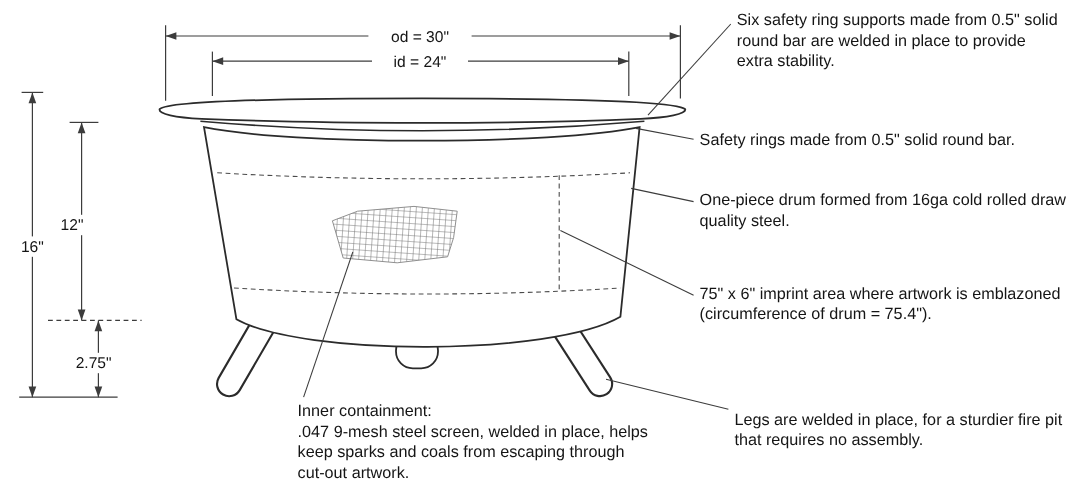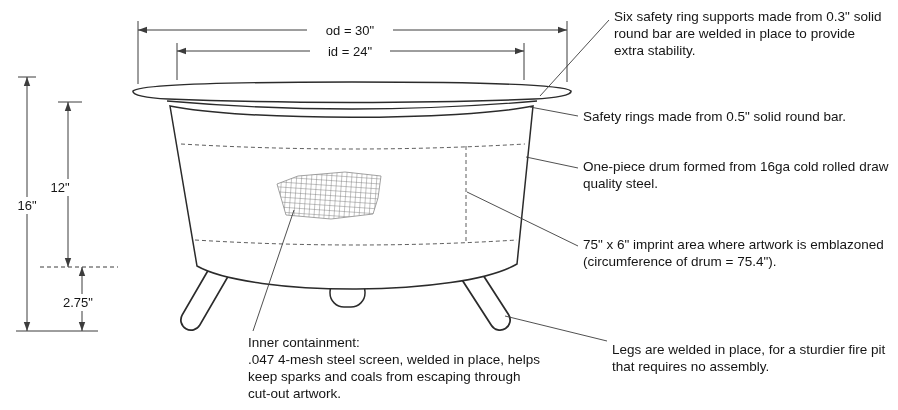--- a/index.html
+++ b/index.html
@@ -107,28 +107,28 @@
       <line x1="253" y1="331" x2="294" y2="210"></line>
     </g>
   </svg>
 
   <div class="dim-label" style="left:307px;top:22px;width:86px;">od = 30"</div>
   <div class="dim-label" style="left:310px;top:43px;width:80px;">id = 24"</div>
   <div class="dim-label" style="left:4px;top:197px;width:46px;">16"</div>
   <div class="dim-label" style="left:37px;top:179px;width:46px;">12"</div>
   <div class="dim-label" style="left:52px;top:294px;width:52px;">2.75"</div>
 
-  <div class="annotation" style="left:614px;top:8px;width:280px;">Six safety ring supports made from 0.3" solid
+  <div class="annotation" style="left:614px;top:8px;width:280px;">Six safety ring supports made from 0.5" solid
 round bar are welded in place to provide
 extra stability.</div>
   <div class="annotation" style="left:583px;top:108px;width:310px;">Safety rings made from 0.5" solid round bar.</div>
   <div class="annotation" style="left:583px;top:158px;width:320px;">One-piece drum formed from 16ga cold rolled draw
 quality steel.</div>
   <div class="annotation" style="left:583px;top:236px;width:315px;">75" x 6" imprint area where artwork is emblazoned
 (circumference of drum = 75.4").</div>
   <div class="annotation" style="left:612px;top:341px;width:285px;">Legs are welded in place, for a sturdier fire pit
 that requires no assembly.</div>
   <div class="annotation" style="left:248px;top:334px;width:335px;">Inner containment:
-.047 4-mesh steel screen, welded in place, helps
+.047 9-mesh steel screen, welded in place, helps
 keep sparks and coals from escaping through
 cut-out artwork.</div>
 
 </div>
 
 </body></html>

